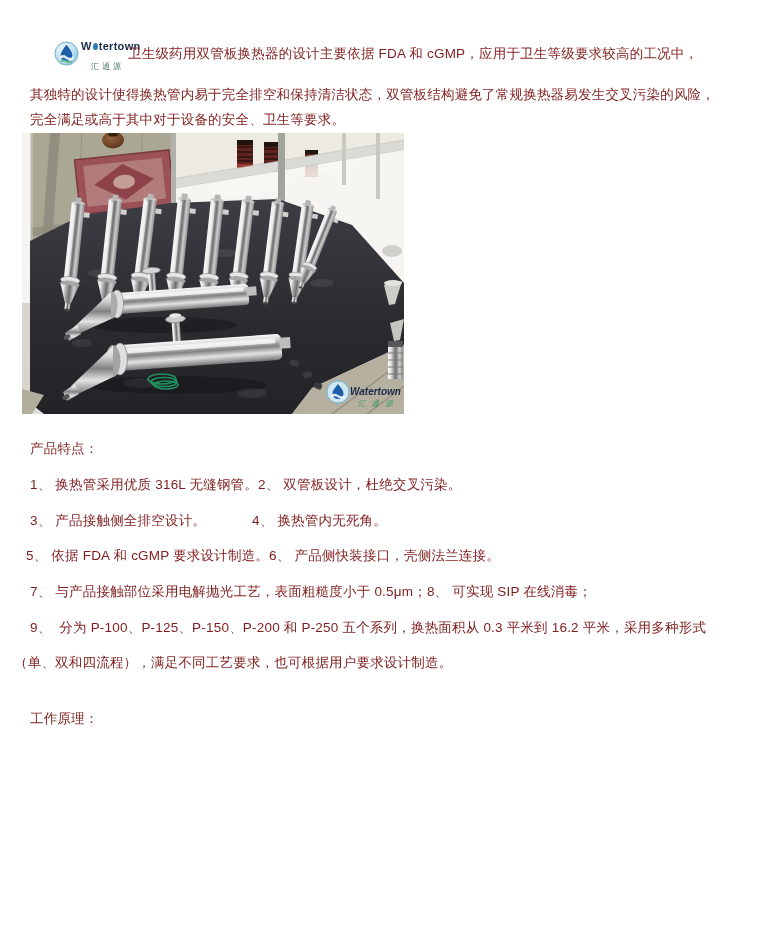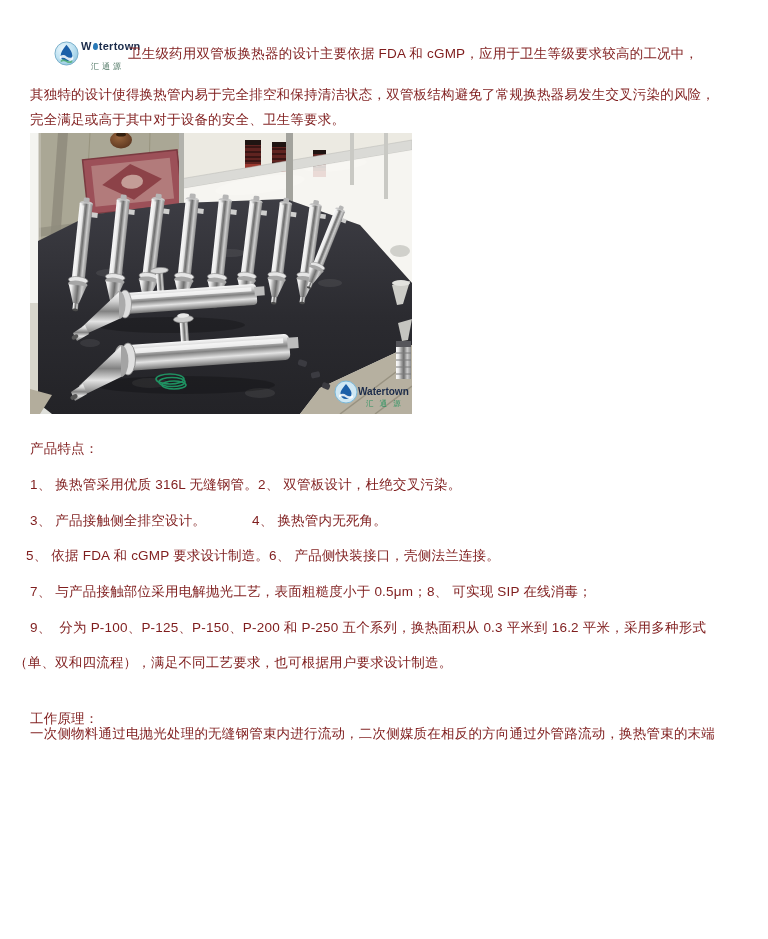--- a/index.html
+++ b/index.html
@@ -23,21 +23,21 @@
     display:flex;align-items:center;
   }
   .drop{
     display:inline-block;width:5px;height:7px;margin:0 1px;
     background:#2a7ab8;border-radius:50% 50% 50% 50%/62% 62% 40% 40%;
     transform:rotate(3deg);
   }
   .logo-sub{
     font-size:8px;color:#47705d;letter-spacing:3px;margin-top:11px;margin-left:10px;
   }
-  .photo-wrap{position:absolute;left:30px;top:133px;width:382px;height:281px;}
+  .photo-wrap{position:absolute;left:22px;top:133px;width:382px;height:281px;font-style:italic;}
   svg text{font-family:"Liberation Sans","DejaVu Sans",sans-serif;}
 </style>
 </head>
 <body>
 
 <div class="page">
 
   <div class="logo">
     <svg class="logo-icon" viewBox="0 0 26 26">
       <defs>
@@ -255,15 +255,14 @@
 
   <div class="tl" style="left:26px;top:547px;"><span>5、 依据 FDA 和 cGMP 要求设计制造。</span><span>6、 产品侧快装接口，壳侧法兰连接。</span></div>
 
   <div class="tl" style="left:30px;top:583px;"><span>7、 与产品接触部位采用电解抛光工艺，表面粗糙度小于 0.5μm；</span><span>8、 可实现 SIP 在线消毒；</span></div>
 
   <div class="tl" style="left:30px;top:619px;"><span>9、  分为 P-100、P-125、P-150、P-200 和 P-250 五个系列，换热面积从 0.3 平米到 16.2 平米，采用多种形式</span></div>
 
   <div class="tl" style="left:14px;top:654px;"><span>（单、双和四流程），满足不同工艺要求，也可根据用户要求设计制造。</span></div>
 
   <div class="tl" style="left:30px;top:686px;margin-top:24px;">工作原理：</div>
-  <div class="tl" style="left:30px;top:725px;">一次侧物料通过电抛光处理的无缝钢管束内进行流动，二次侧媒质在相反的方向通过外管路流动，换热管束的末端</div>
 
 </div>
 
 </body></html>

